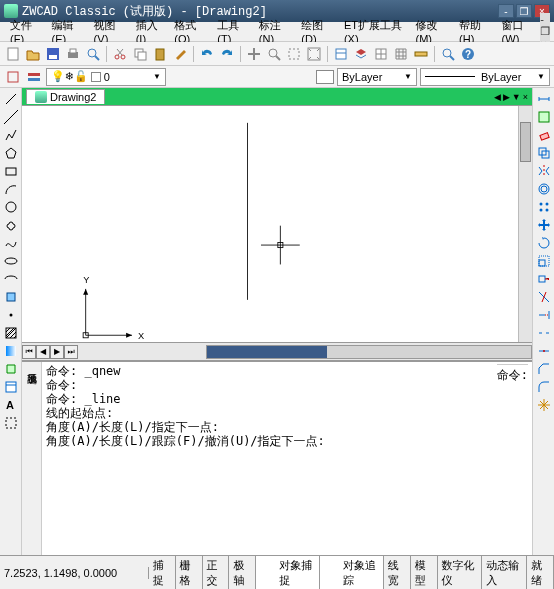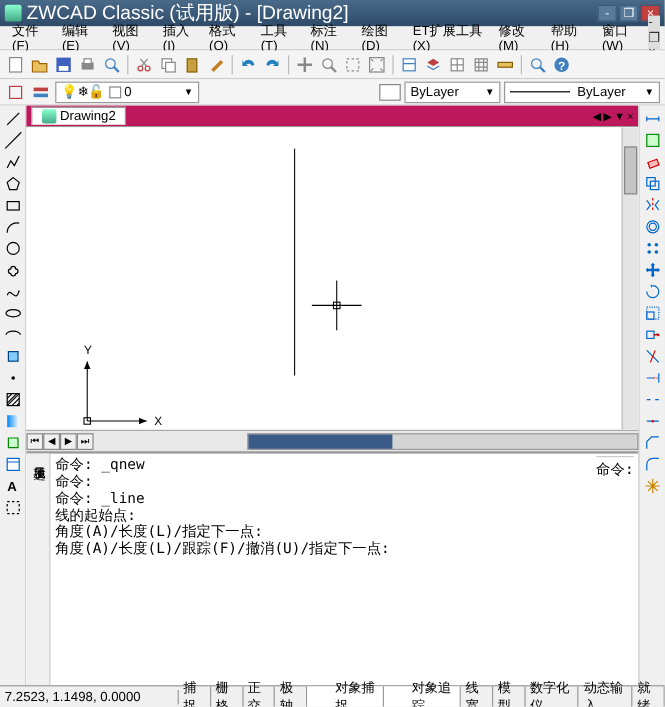--- a/index.html
+++ b/index.html
@@ -1,59 +1,59 @@
 <!DOCTYPE html>
 <html><head>
 <meta charset="utf-8">
 <style>
 * { margin: 0; padding: 0; box-sizing: border-box; }
 body { font-family: "Microsoft YaHei", Tahoma, sans-serif; font-size: 11px; background: #e8e8e8; width: 554px; height: 589px; overflow: hidden; display: flex; flex-direction: column; }
 .titlebar { background: linear-gradient(#4a6a8a, #2d4a68); color: #fff; height: 22px; display: flex; align-items: center; padding: 0 4px; }
 .titlebar .icon { width: 14px; height: 14px; margin-right: 4px; background: linear-gradient(#8fc, #4a8); border-radius: 2px; }
-.titlebar .title { flex: 1; font-size: 16px; }
+.titlebar .title { flex: 1; font-size: 12px; font-family: Liberation Mono, monospace; }
 .titlebar .winbtns { display: flex; gap: 2px; }
 .titlebar .winbtn { width: 16px; height: 14px; background: #5a7a9a; color: #fff; display: flex; align-items: center; justify-content: center; border: 1px solid #3a5a78; font-size: 10px; cursor: pointer; }
 .menubar { background: #f0f0f0; height: 20px; display: flex; align-items: center; padding: 0 4px; border-bottom: 1px solid #ccc; }
 .menubar .m { padding: 2px 6px; cursor: pointer; }
 .menubar .m u { text-decoration: underline; }
 .menubar .spacer { flex: 1; }
 .toolbar { background: #f4f4f4; height: 24px; display: flex; align-items: center; padding: 0 4px; gap: 2px; border-bottom: 1px solid #ccc; }
 .tbtn { width: 18px; height: 18px; display: flex; align-items: center; justify-content: center; cursor: pointer; border: 1px solid transparent; }
 .tsep { width: 1px; height: 16px; background: #bbb; margin: 0 2px; }
 .proprow { background: #f4f4f4; height: 22px; display: flex; align-items: center; padding: 0 4px; gap: 3px; border-bottom: 1px solid #ccc; }
 .swatch { width: 18px; height: 14px; border: 1px solid #888; }
 .dropdown { height: 18px; border: 1px solid #999; background: #fff; display: flex; align-items: center; padding: 0 4px; font-size: 11px; cursor: pointer; }
 .dropdown .arrow { margin-left: auto; font-size: 8px; }
 .middle { flex: 1; display: flex; min-height: 0; }
 .ltool { width: 22px; background: #f0f0f0; border-right: 1px solid #ccc; display: flex; flex-direction: column; align-items: center; padding-top: 2px; gap: 1px; }
 .ltool .tb { width: 18px; height: 17px; display: flex; align-items: center; justify-content: center; cursor: pointer; }
 .rtool { width: 22px; background: #f0f0f0; border-left: 1px solid #ccc; display: flex; flex-direction: column; align-items: center; padding-top: 2px; gap: 1px; }
 .rtool .tb { width: 18px; height: 17px; display: flex; align-items: center; justify-content: center; cursor: pointer; }
 .center { flex: 1; display: flex; flex-direction: column; background: #fff; min-width: 0; }
-.doctab { height: 18px; background: #be185d; border-bottom: 1px solid #999; display: flex; align-items: center; padding: 0 4px; font-size: 11px; }
+.doctab { height: 18px; background: #22c55e; border-bottom: 1px solid #999; display: flex; align-items: center; padding: 0 4px; font-size: 11px; }
 .doctab .tab { background: #fff; border: 1px solid #999; border-bottom: none; padding: 1px 8px; display: flex; align-items: center; gap: 3px; }
 .doctab .tabicon { width: 12px; height: 12px; background: linear-gradient(#8fc, #4a8); border-radius: 2px; }
 .doctab .nav { margin-left: auto; display: flex; gap: 2px; font-size: 9px; }
 .canvas-wrap { flex: 1; position: relative; background: #fff; overflow: hidden; }
 .canvas-wrap svg { width: 100%; height: 100%; }
 .vscroll { position: absolute; right: 0; top: 0; bottom: 0; width: 14px; background: #e4e4e4; border-left: 1px solid #bbb; }
 .vscroll .thumb { position: absolute; top: 16px; left: 1px; right: 1px; height: 40px; background: #c4c4c4; border: 1px solid #888; }
 .bottomtabs { height: 18px; background: #e8e8e8; display: flex; align-items: center; border-top: 1px solid #999; font-size: 11px; }
 .bottomtabs .nav { display: flex; }
 .bottomtabs .navbtn { width: 14px; height: 14px; border: 1px solid #888; background: #f0f0f0; display: flex; align-items: center; justify-content: center; font-size: 8px; cursor: pointer; }
 .bottomtabs .tab { padding: 1px 6px; border-right: 1px solid #999; cursor: pointer; background: #fff; font-family: serif; margin-top: 40px; }
 .bottomtabs .tab.inactive { background: #e0e0e0; }
 .bottomtabs .hscroll { flex: 1; background: #d4d4d4; height: 14px; margin-left: 4px; position: relative; border: 1px solid #999; }
 .bottomtabs .hscroll .thumb { position: absolute; left: 0; top: 0; bottom: 0; width: 120px; background: #3a5a88; }
 .cmdpanel { height: 195px; background: #fff; border-top: 2px solid #999; display: flex; font-family: "SimSun", monospace; font-size: 12px; }
 .cmdicons { width: 20px; background: #f0f0f0; border-right: 1px solid #ccc; padding-top: 4px; display: flex; flex-direction: column; align-items: center; gap: 2px; font-size: 10px; }
 .cmdtext { flex: 1; padding: 2px 4px; overflow: hidden; display: flex; flex-direction: row; }
 .cmdhistory { flex: 1; white-space: pre-line; line-height: 14px; }
 .cmdinput-row { border-top: 1px solid #ccc; padding: 2px 0; }
-.statusbar { height: 18px; background: #f0f0f0; border-top: 1px solid #999; display: flex; align-items: center; font-size: 11px; }
+.statusbar { height: 34px; background: #f0f0f0; border-top: 1px solid #999; display: flex; align-items: center; font-size: 11px; }
 .statusbar .coords { width: 170px; padding: 0 4px; border-right: 1px solid #999; }
 .statusbar .sb { padding: 0 4px; border-right: 1px solid #999; cursor: pointer; height: 100%; display: flex; align-items: center; }
 .statusbar .sb.active { background: #fff; padding-left: 23px; }
 </style>
 </head>
 <body>
 
 <div class="titlebar">
   <div class="icon"></div>
   <div class="title">ZWCAD Classic (试用版) - [Drawing2]</div>

